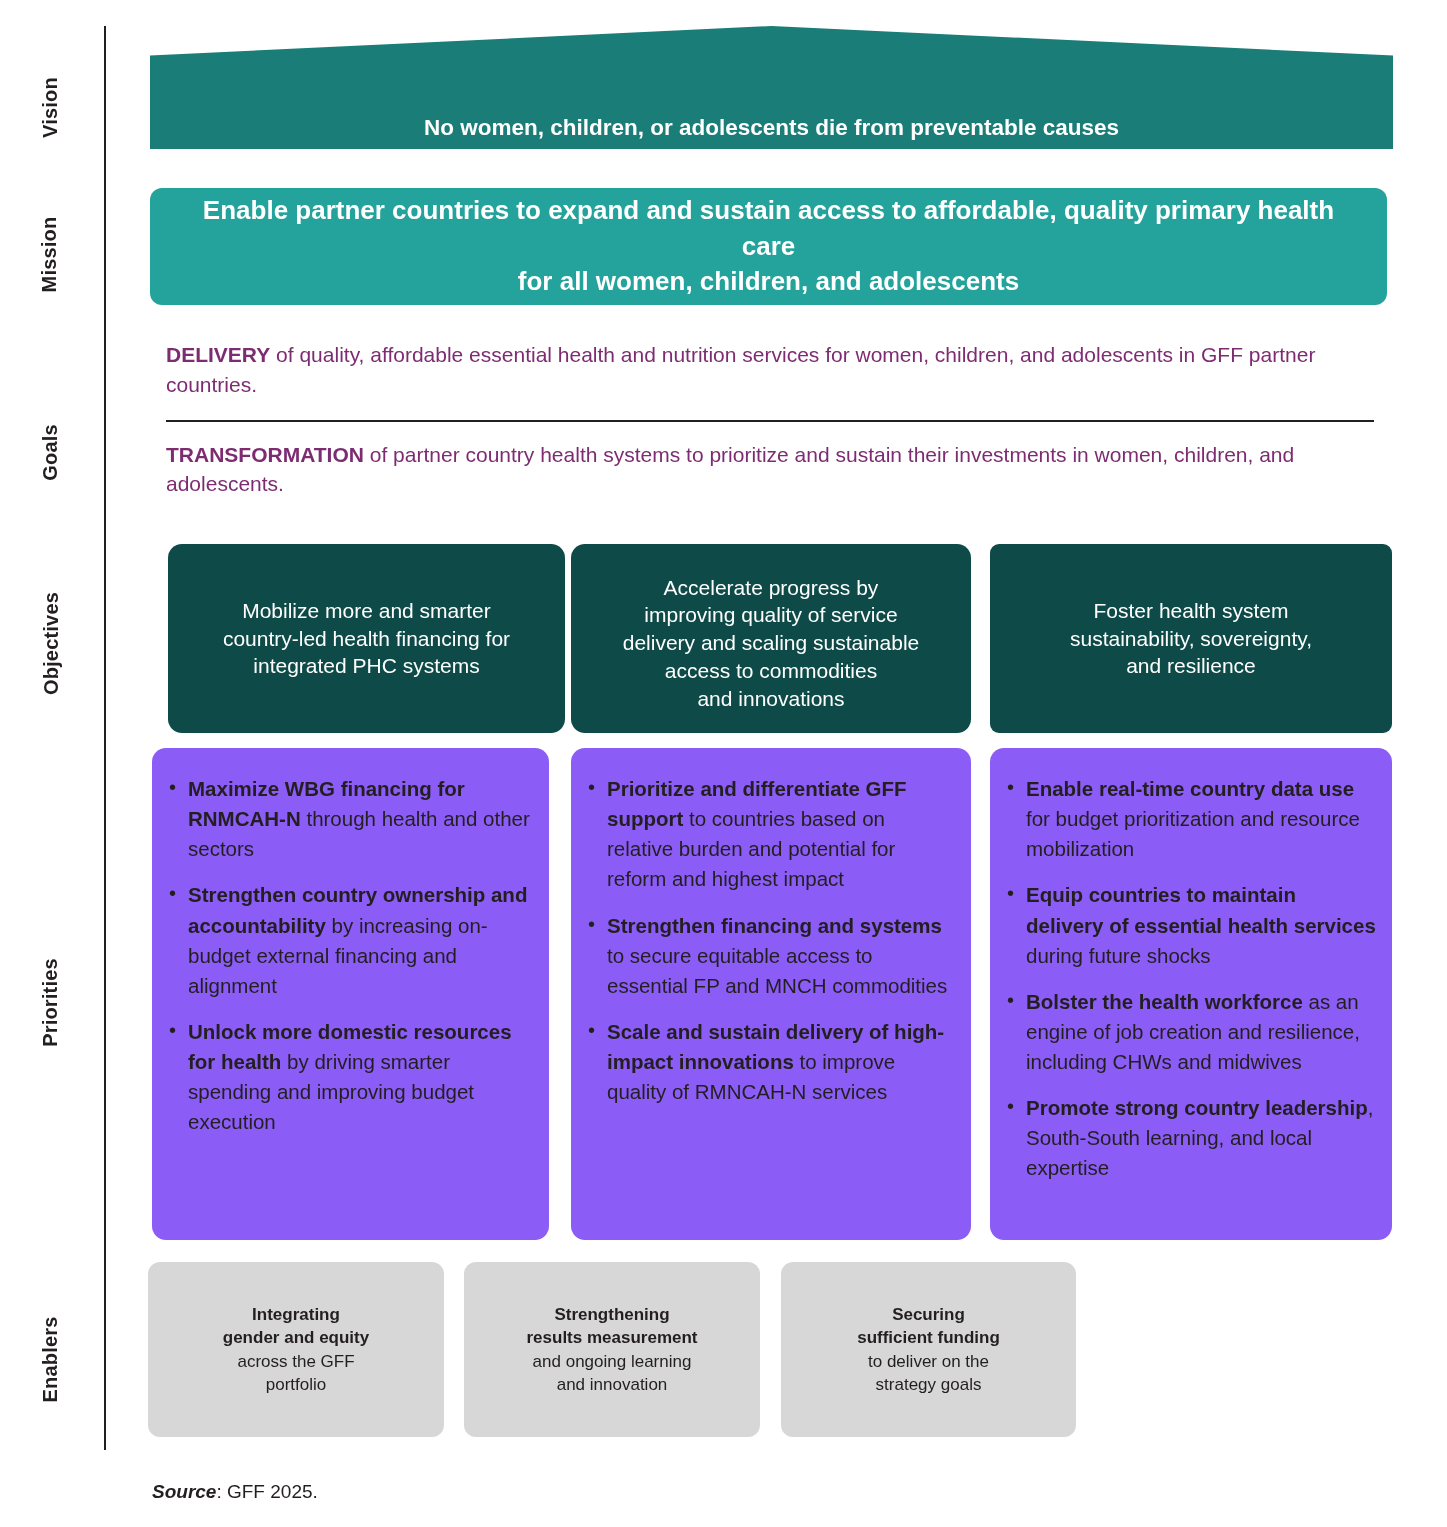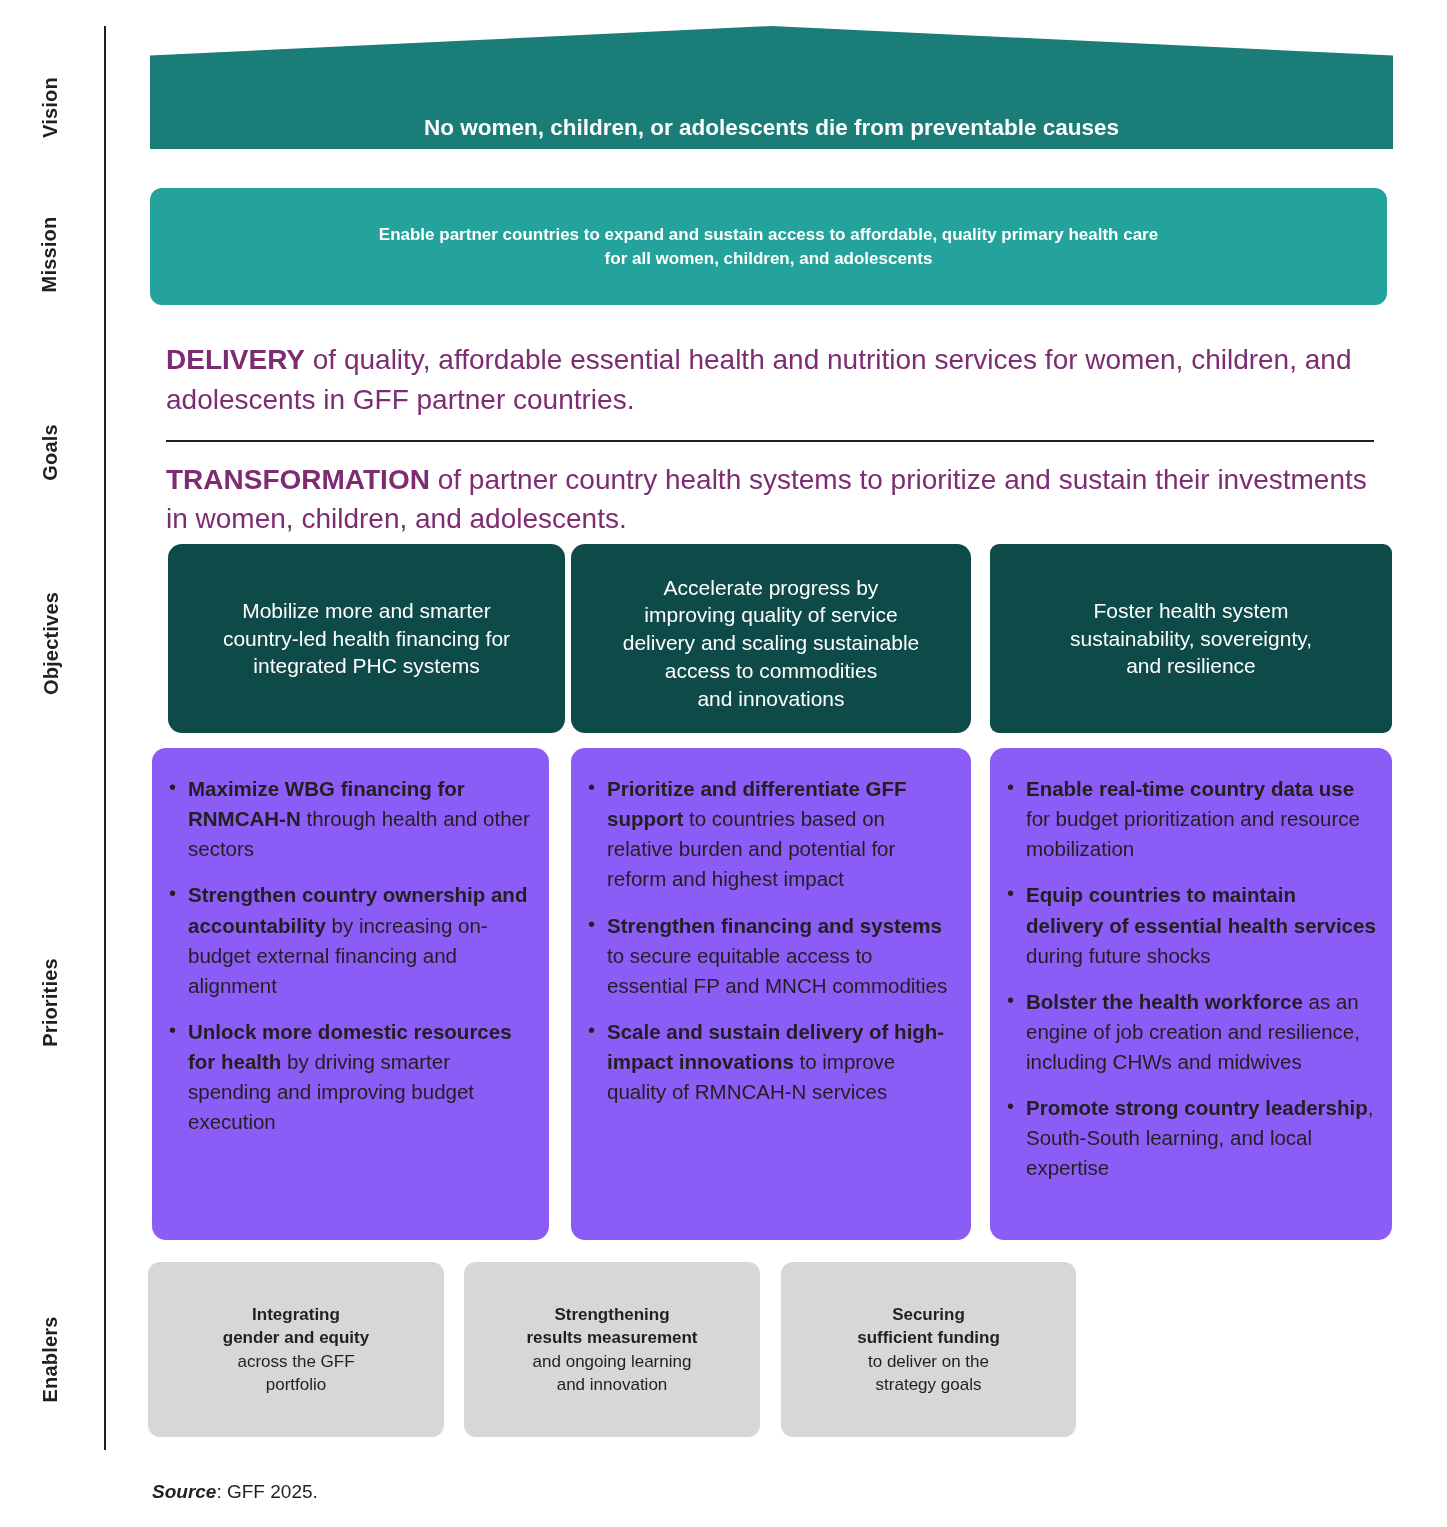--- a/index.html
+++ b/index.html
@@ -83,35 +83,35 @@
     height: 117px;
     background: #23a39b;
     border-radius: 12px;
     display: flex;
     align-items: center;
     justify-content: center;
   }
   .mission-text {
     color: #ffffff;
     font-weight: bold;
-    font-size: 17px;
+    font-size: 26px;
     text-align: center;
     line-height: 1.38;
     padding: 0 30px;
   }
 
   
   .goals {
     position: absolute;
     left: 166px;
     top: 340px;
     width: 1210px;
   }
   .goal-para {
-    font-size: 28px;
+    font-size: 21px;
     line-height: 1.42;
     color: #7d2c72;
   }
   .goal-para b { font-weight: bold; }
   .goal-divider {
     height: 2px;
     background: #231f20;
     margin: 20px 0 18px 0;
     width: 1208px;
   }

